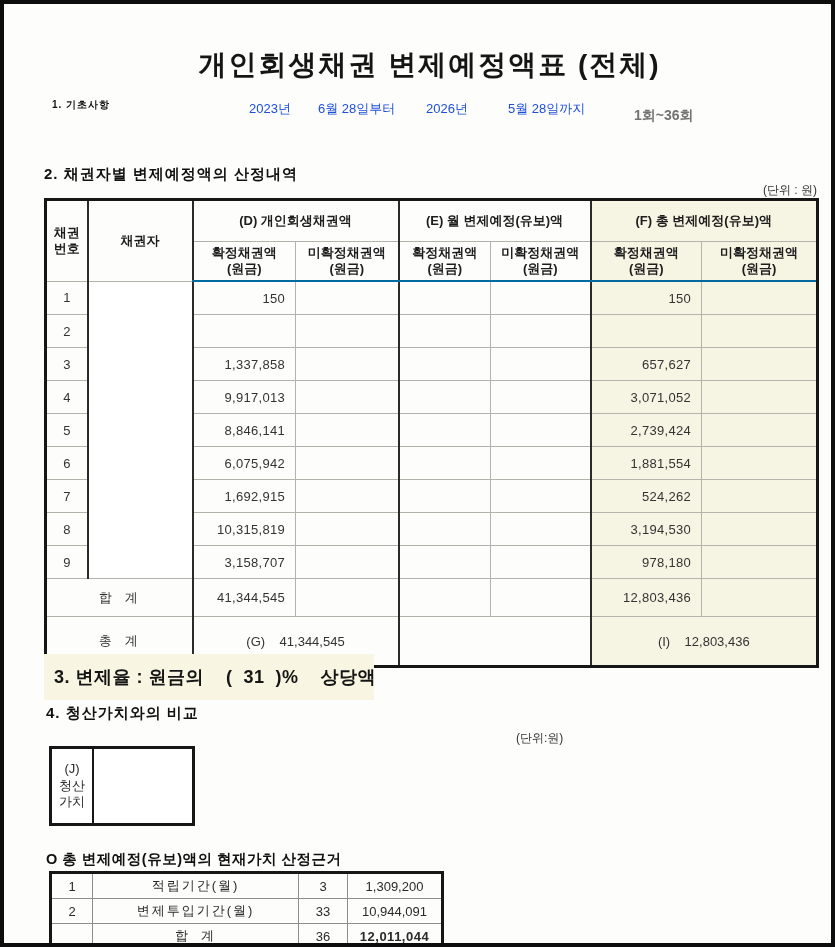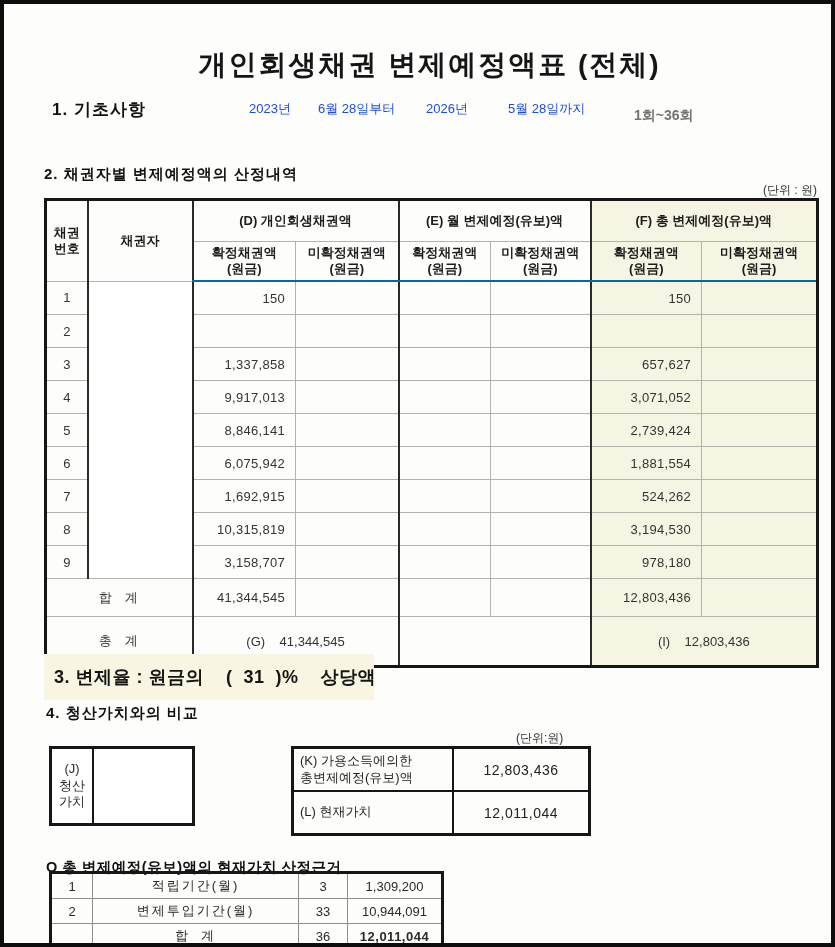--- a/index.html
+++ b/index.html
@@ -24,21 +24,21 @@
   .case-header span { margin-right: 22px; }
 
   .doc-title {
     left: 0; right: 0; top: 42px; text-align: center;
     font-size: 28px; font-weight: bold; letter-spacing: 2px; color: #151515; padding-left: 24px;
   }
 
   
   .basics { left: 48px; top: 94px; width: 760px; height: 22px; }
   .basics > span { position: absolute; top: 2px; font-size: 13px; white-space: nowrap; color: #1d4ed8; }
-  .basics .b-heading { left: 0; top: 0; font-size: 17px; font-weight: bold; color: #111; letter-spacing: 1px; }
+  .basics .b-heading { left: 0; top: 0; font-size: 10px; font-weight: bold; color: #111; letter-spacing: 1px; }
   .basics .b-sy { left: 197px; }
   .basics .b-sd { left: 266px; }
   .basics .b-ey { left: 374px; }
   .basics .b-ed { left: 456px; }
   .basics .b-rounds { left: 582px; top: 0; font-size: 14px; font-weight: bold; color: #737373; margin-top: 9px; }
 
   
   .sec2-heading { left: 40px; top: 161px; font-size: 15px; font-weight: bold; letter-spacing: 1px; color: #111; }
   .unit1 { right: 14px; top: 178px; font-size: 12px; color: #333; }
 
@@ -93,21 +93,21 @@
 
   .kl-table { left: 287px; top: 742px; width: 300px; border: 3px solid #161616; }
   .kl-table td { border: 2px solid #161616; height: 37px; }
   .kl-label {
     width: 148px; font-size: 13px; color: #1f1f1f;
     padding: 2px 4px 2px 6px; white-space: pre-line; line-height: 1.3;
   }
   .kl-value { text-align: center; font-size: 14px; letter-spacing: 0.5px; color: #222; }
 
   
-  .sec5-heading { left: 42px; top: 846px; font-size: 14.5px; font-weight: bold; letter-spacing: 0.5px; color: #111; margin-top: 8px; }
+  .sec5-heading { left: 42px; top: 846px; font-size: 14.5px; font-weight: bold; letter-spacing: 0.5px; color: #111; }
   .basis-table { left: 45px; top: 867px; width: 392px; border: 3px solid #161616; }
   .basis-table td { border: 1px solid #8f8f8a; height: 22px; font-size: 13px; color: #2a2a2a; text-align: center; }
   .basis-name { font-size: 13.5px; letter-spacing: 2px; }
   .basis-bold { font-weight: bold; letter-spacing: 0.5px; }
 </style>
 </head>
 <body>
 
 <div class="page">
 
@@ -267,33 +267,20 @@
   <div class="abs sec4-heading">4. 청산가치와의 비교</div>
   <div class="abs unit2">(단위:원)</div>
 
   <div class="abs j-table">
     <div class="j-label">(J)
 청산
 가치</div>
     <div class="j-value"></div>
   </div>
 
-  <table class="abs kl-table">
-    <tbody>
-      <tr>
-        <td class="kl-label">(K) 가용소득에의한
-총변제예정(유보)액</td>
-        <td class="kl-value">12,803,436</td>
-      </tr>
-      <tr>
-        <td class="kl-label">(L)  현재가치</td>
-        <td class="kl-value">12,011,044</td>
-      </tr>
-    </tbody>
-  </table>
 
   <div class="abs sec5-heading">O 총 변제예정(유보)액의 현재가치 산정근거</div>
 
   <table class="abs basis-table">
     <colgroup>
       <col style="width:42px">
         <col style="width:206px">
         <col style="width:49px">
         <col style="width:95px">
     </colgroup>

